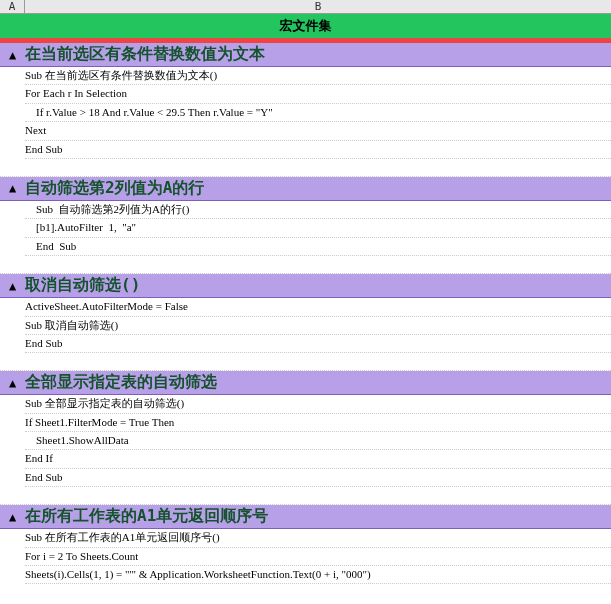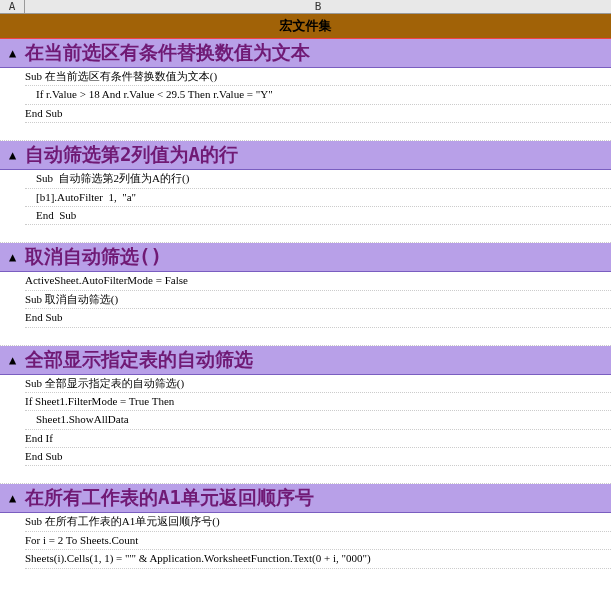--- a/index.html
+++ b/index.html
@@ -1,24 +1,24 @@
 <!DOCTYPE html>
 <html><head>
 <meta charset="utf-8">
 <style>
 * { margin: 0; padding: 0; box-sizing: border-box; }
 body { font-family: "SimSun", "宋体", monospace; font-size: 13px; background: #fff; width: 611px; }
 .col-headers { display: flex; background: #e8e8e8; border-bottom: 1px solid #999; }
 .col-a { width: 25px; text-align: center; border-right: 1px solid #999; font-size: 11px; color: #333; }
 .col-b { flex: 1; text-align: center; font-size: 11px; color: #333; }
-.title-row { background: #a16207; text-align: center; font-weight: bold; padding: 3px 0; border-bottom: 1px solid #ef4444; }
+.title-row { background: #22c55e; text-align: center; font-weight: bold; padding: 3px 0; border-bottom: 5px solid #ef4444; }
 .section { margin: 0; }
 .section-header { display: flex; align-items: center; background: #b8a0e8; border-bottom: 1px solid #7a5ec0; padding: 1px 0; }
 .marker { width: 25px; text-align: center; font-size: 12px; }
-.section-title { font-weight: bold; font-size: 19px; color: #701a75; }
+.section-title { font-weight: bold; font-size: 16px; color: #14532d; }
 .code-block { padding: 0 0 4px 25px; font-family: Liberation Serif, serif; font-size: 11px; line-height: 1.4; }
 .code-line { white-space: pre; border-bottom: 1px dotted #ccc; padding: 1px 0; }
 .gap { height: 14px; border-bottom: 1px dotted #ccc; }
 .wrap { position: relative; }
 </style>
 </head>
 <body>
 <div class="wrap">
 
 <div class="col-headers">
@@ -28,21 +28,23 @@
 
 <div class="title-row">宏文件集</div>
 
 <div class="section">
   <div class="section-header">
     <div class="marker">▲</div>
     <div class="section-title">在当前选区有条件替换数值为文本</div>
   </div>
   <div class="code-block">
     <div class="code-line">Sub 在当前选区有条件替换数值为文本()</div>
+    <div class="code-line">For Each r In Selection</div>
     <div class="code-line">    If r.Value &gt; 18 And r.Value &lt; 29.5 Then r.Value = "Y"</div>
+    <div class="code-line">Next</div>
     <div class="code-line">End Sub</div>
   </div>
 </div>
 <div class="gap"></div>
 
 <div class="section">
   <div class="section-header">
     <div class="marker">▲</div>
     <div class="section-title">自动筛选第2列值为A的行</div>
   </div>

